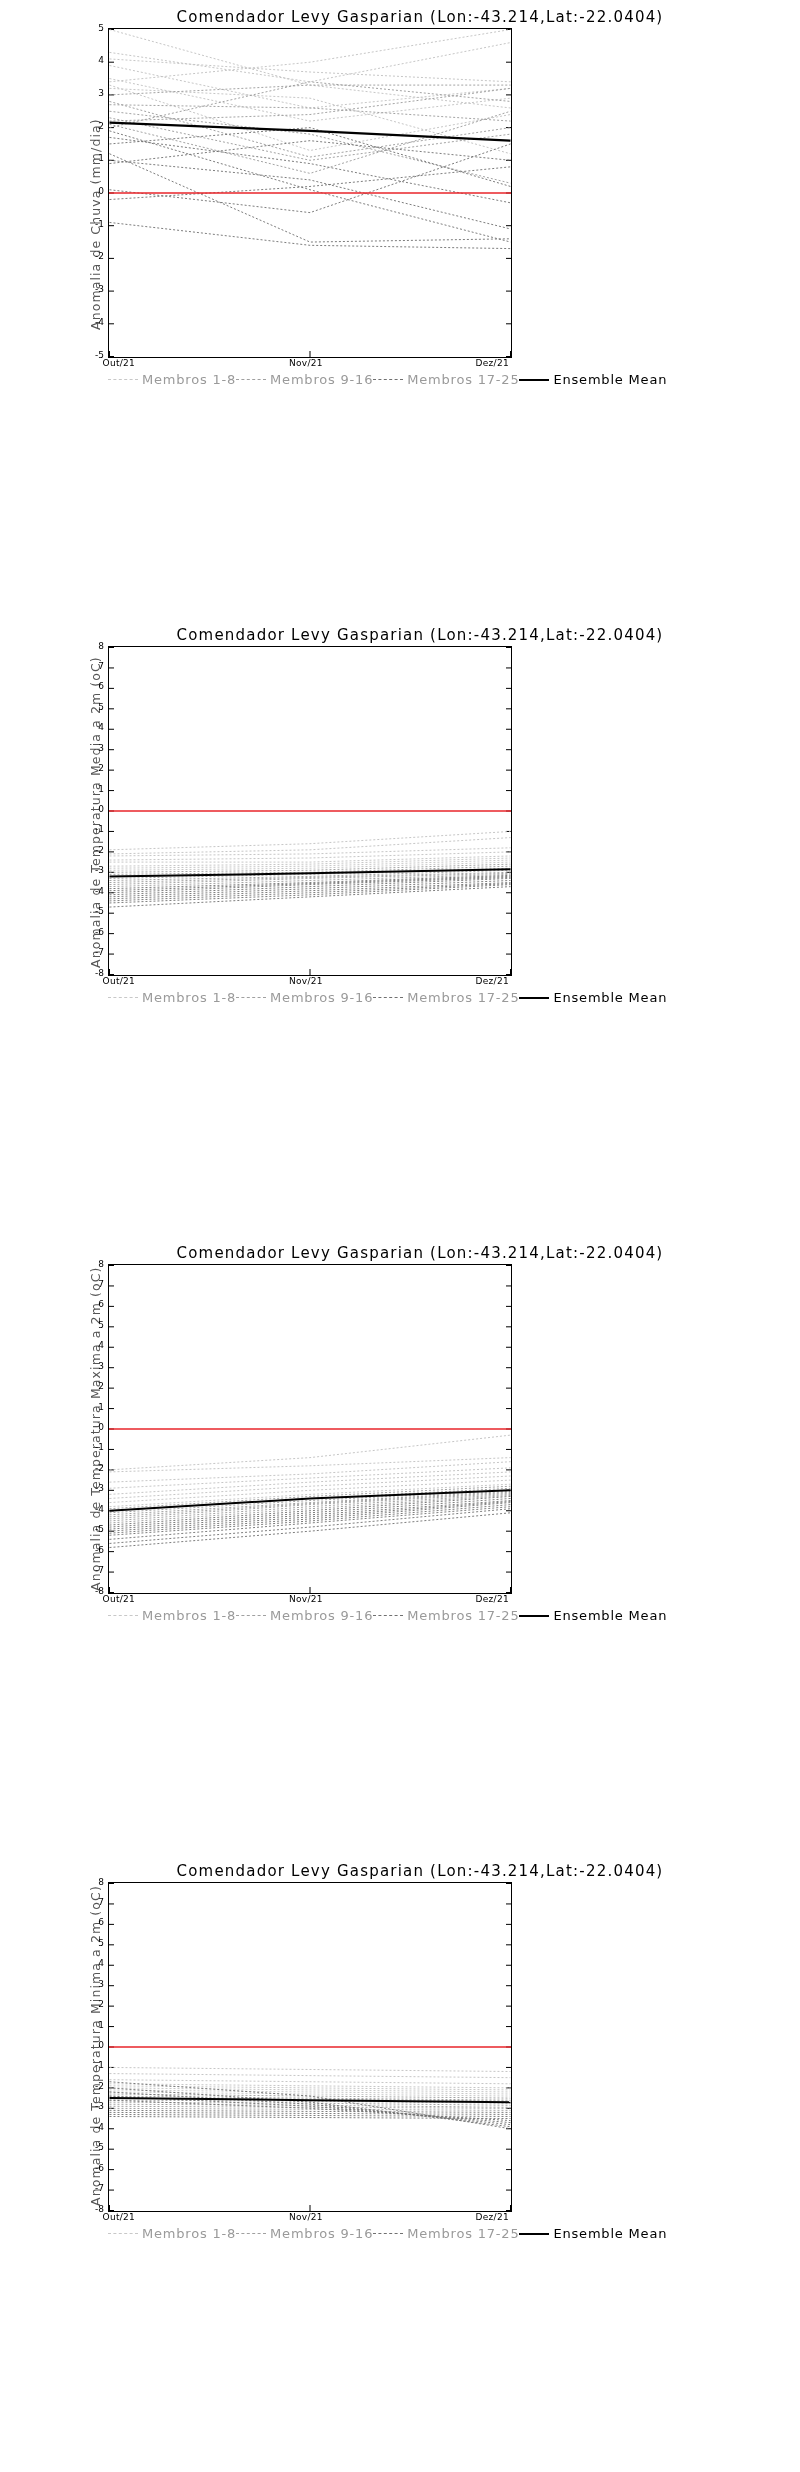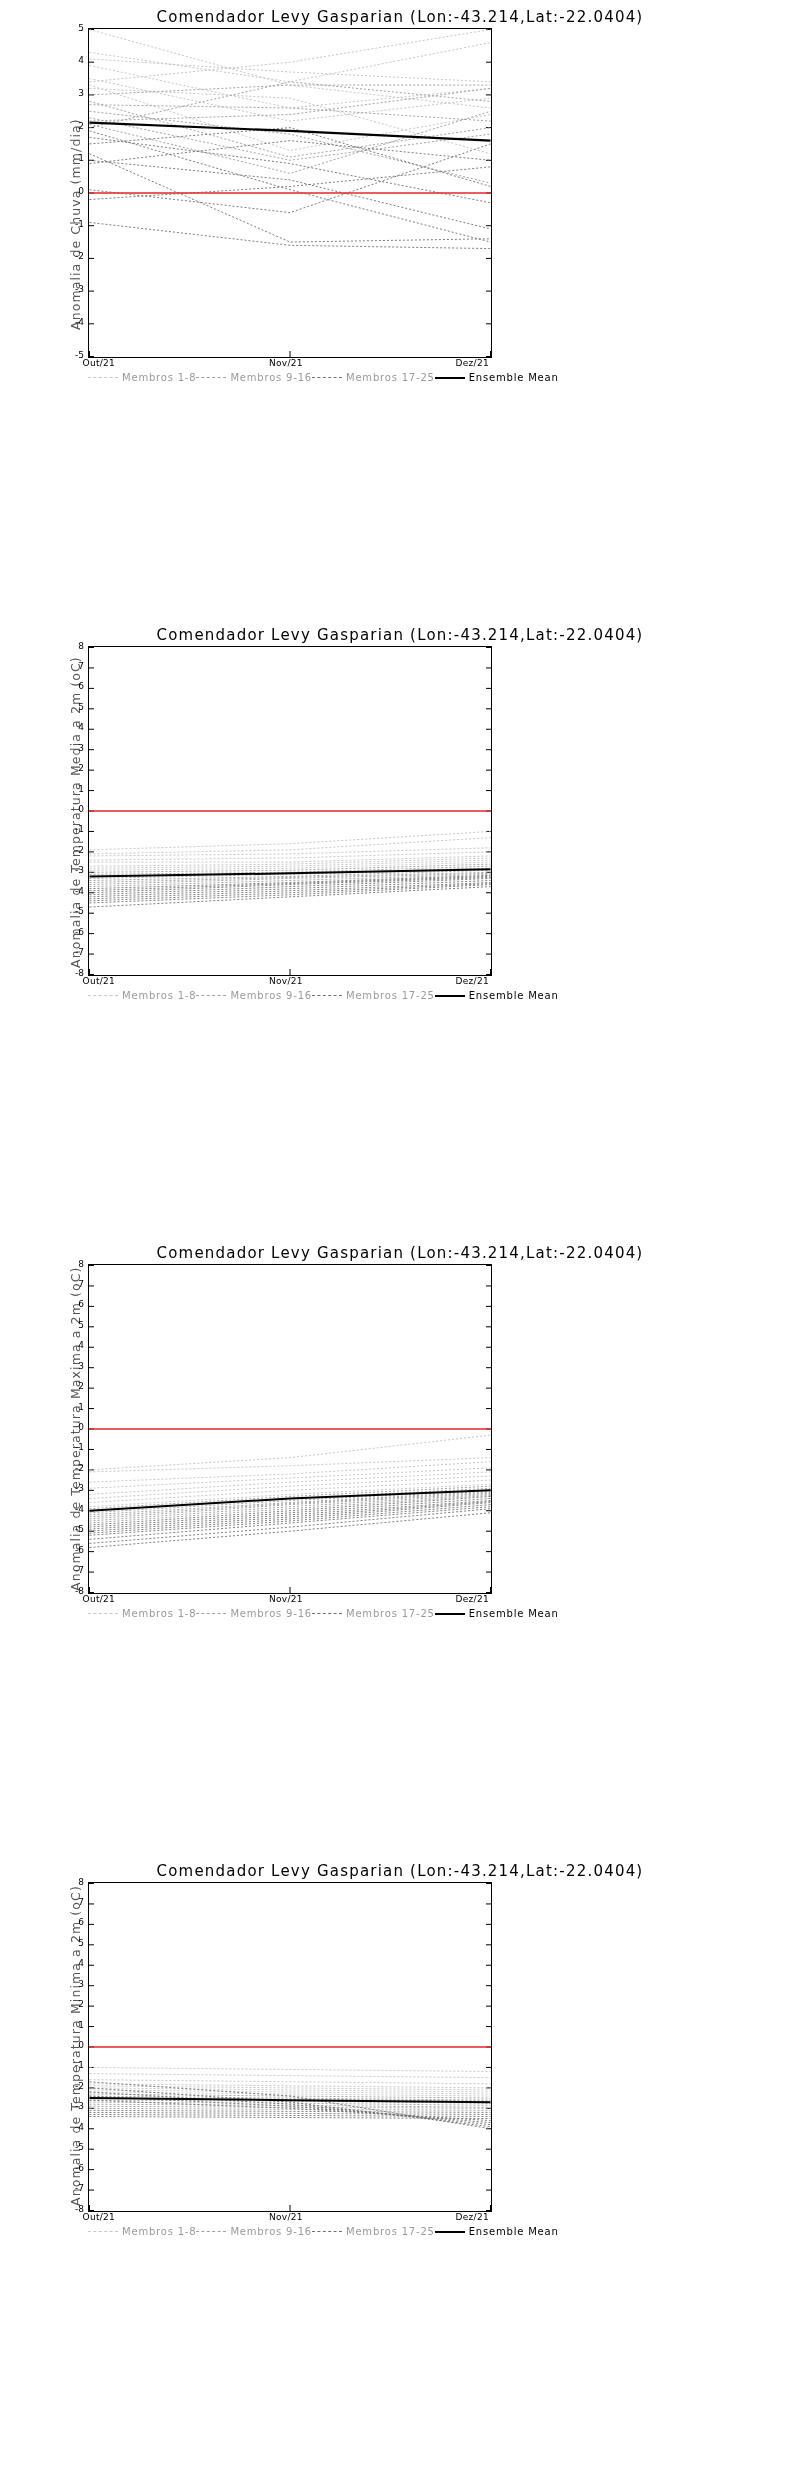--- a/index.html
+++ b/index.html
@@ -1,33 +1,33 @@
 <!DOCTYPE html>
 <html><head>
 <meta charset="utf-8">
 <style>
   html,body{margin:0;padding:0;background:#ffffff;}
   body{width:800px;font-family:"DejaVu Sans",sans-serif;}
-  .panel{width:700px;height:618px;position:relative;}
+  .panel{width:700px;height:618px;position:relative;margin-left:20px;}
   .title{
     position:absolute;top:8px;left:0;width:800px;text-align:center;
     font-size:15px;letter-spacing:1.2px;color:#000;
     font-family:"DejaVu Sans",sans-serif;
   }
   .axis-y-label{
     position:absolute;
     font-size:12.5px;letter-spacing:1.1px;color:#555;
     transform:rotate(-90deg);transform-origin:left top;white-space:nowrap;
   }
   .chartbox{
     position:absolute;border:1px solid #000;background:#fff;box-sizing:border-box;
   }
   .legend{
     position:absolute;left:88px;width:404px;display:flex;justify-content:space-between;
-    align-items:center;font-size:10px;letter-spacing:.8px;
+    align-items:center;font-size:13px;letter-spacing:.8px;
   }
   .legitem{display:flex;align-items:center;gap:4px;white-space:nowrap;}
   .legline{display:inline-block;width:30px;height:0;border-top-width:1px;border-top-style:dashed;}
   .legtxt{color:#9a9a9a;}
   .legtxt.dark{color:#000;}
   .ylab, .xlab{
     position:absolute;font-size:9px;color:#000;font-family:"DejaVu Sans",sans-serif;
   }
   .ylab{text-align:right;width:26px;}
   .xlab{letter-spacing:.3px;}

